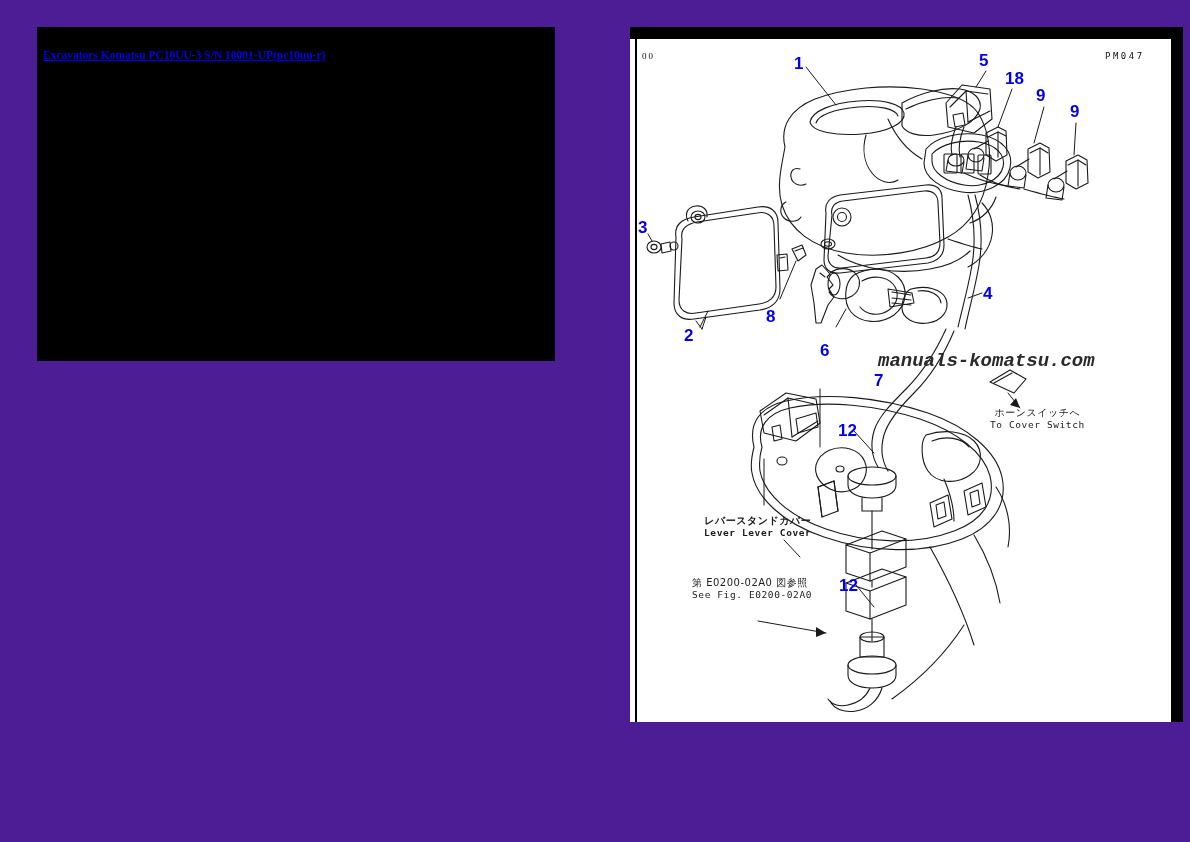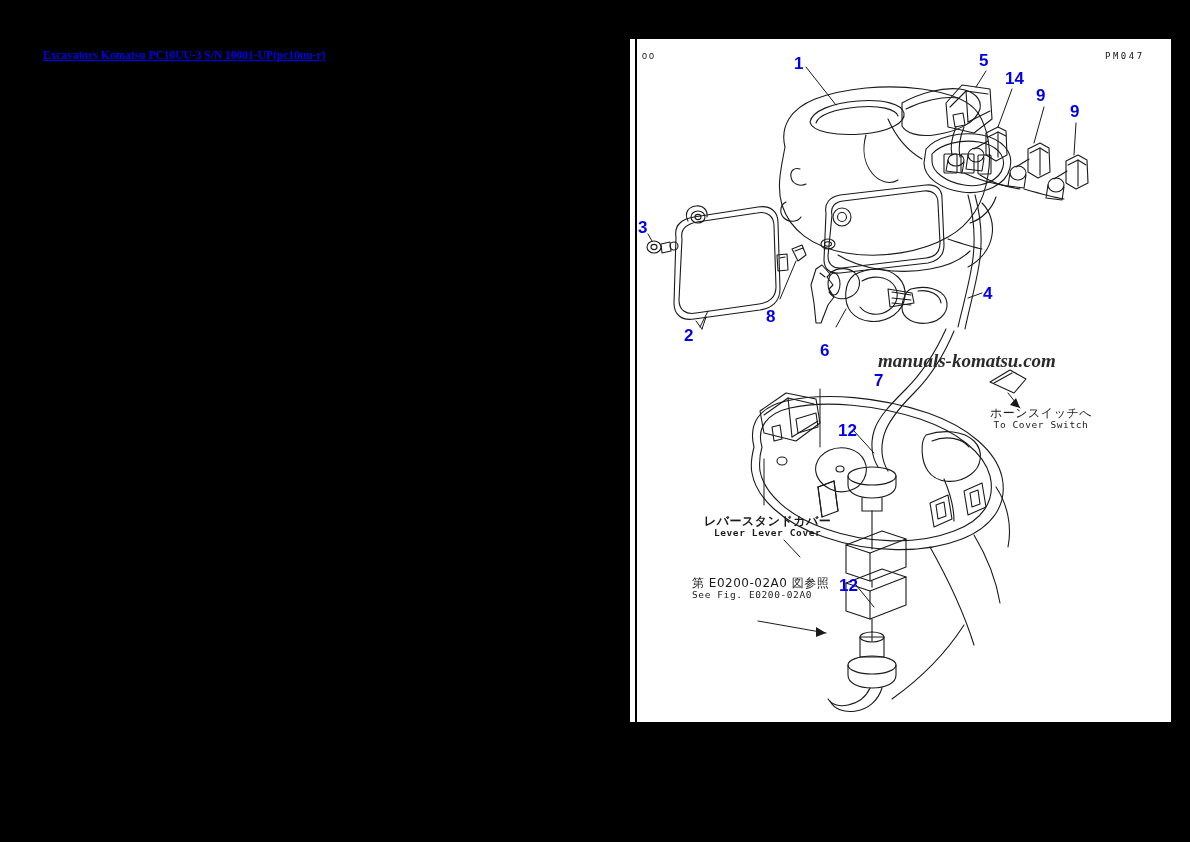--- a/index.html
+++ b/index.html
@@ -8,21 +8,21 @@
     background: #ffffff;
     width: 1190px;
     height: 842px;
     overflow: hidden;
     font-family: "Liberation Sans", sans-serif;
   }
   #page {
     position: relative;
     width: 1190px;
     height: 842px;
-    background: #000000;
+    background: #4c1d95;
   }
 
   
   #left-panel {
     position: absolute;
     left: 37px;
     top: 27px;
     width: 518px;
     height: 334px;
     background: #000000;
@@ -73,21 +73,21 @@
     top: 0px;
     width: 12px;
     height: 695px;
     background: #000000;
   }
 
   #sheet-code-left {
     position: absolute;
     left: 12px;
     top: 24px;
-    font-family: Liberation Sans, sans-serif;
+    font-family: Liberation Serif, serif;
     font-size: 9px;
     color: #111111;
     letter-spacing: 2px;
   }
   #sheet-code-right {
     position: absolute;
     left: 455px;
     top: 24px;
     font-family: "DejaVu Sans Mono", monospace;
     font-size: 9px;
@@ -120,37 +120,36 @@
   .anno {
     position: absolute;
     color: #1a1a1a;
     font-family: "DejaVu Sans Mono", monospace;
     font-size: 9.5px;
     line-height: 12px;
     white-space: nowrap;
   }
   .anno .jp {
     font-family: "DejaVu Sans", sans-serif;
-    font-size: 12px;
+    font-size: 10px;
     display: block;
     letter-spacing: 0.5px;
-    text-align: right;
   }
   .anno .en {
     display: block;
     letter-spacing: 0.6px;
   }
   .anno.center { text-align: center; }
 
   
   #watermark {
     position: absolute;
     left: 248px;
     top: 323px;
-    font-family: Liberation Serif, serif;
+    font-family: Liberation Mono, monospace;
     font-size: 19px;
     font-style: italic;
     font-weight: bold;
     color: #2a2a2a;
     white-space: nowrap;
     user-select: none;
   }
 </style>
 </head>
 <body>
@@ -391,21 +390,21 @@
 
         <path d="M366 460 C378 478 382 500 378 520"></path>
         <path d="M344 508 C356 528 366 552 370 576"></path>
         <path d="M300 520 C318 552 334 586 344 618"></path>
         <path d="M262 672 C290 652 316 626 334 598"></path>
       </g>
     </svg>
 
     <div class="callout" style="left:164px; top:28px;">1</div>
     <div class="callout" style="left:349px; top:25px;">5</div>
-    <div class="callout" style="left:375px; top:43px;">14</div>
+    <div class="callout" style="left:375px; top:43px;">18</div>
     <div class="callout" style="left:406px; top:60px;">9</div>
     <div class="callout" style="left:440px; top:76px;">9</div>
     <div class="callout" style="left:8px;   top:192px;">3</div>
     <div class="callout" style="left:54px;  top:300px;">2</div>
     <div class="callout" style="left:136px; top:281px;">8</div>
     <div class="callout" style="left:190px; top:315px;">6</div>
     <div class="callout" style="left:353px; top:258px;">4</div>
     <div class="callout" style="left:244px; top:345px;">7</div>
     <div class="callout" style="left:208px; top:395px;">12</div>
     <div class="callout" style="left:209px; top:550px;">12</div>

